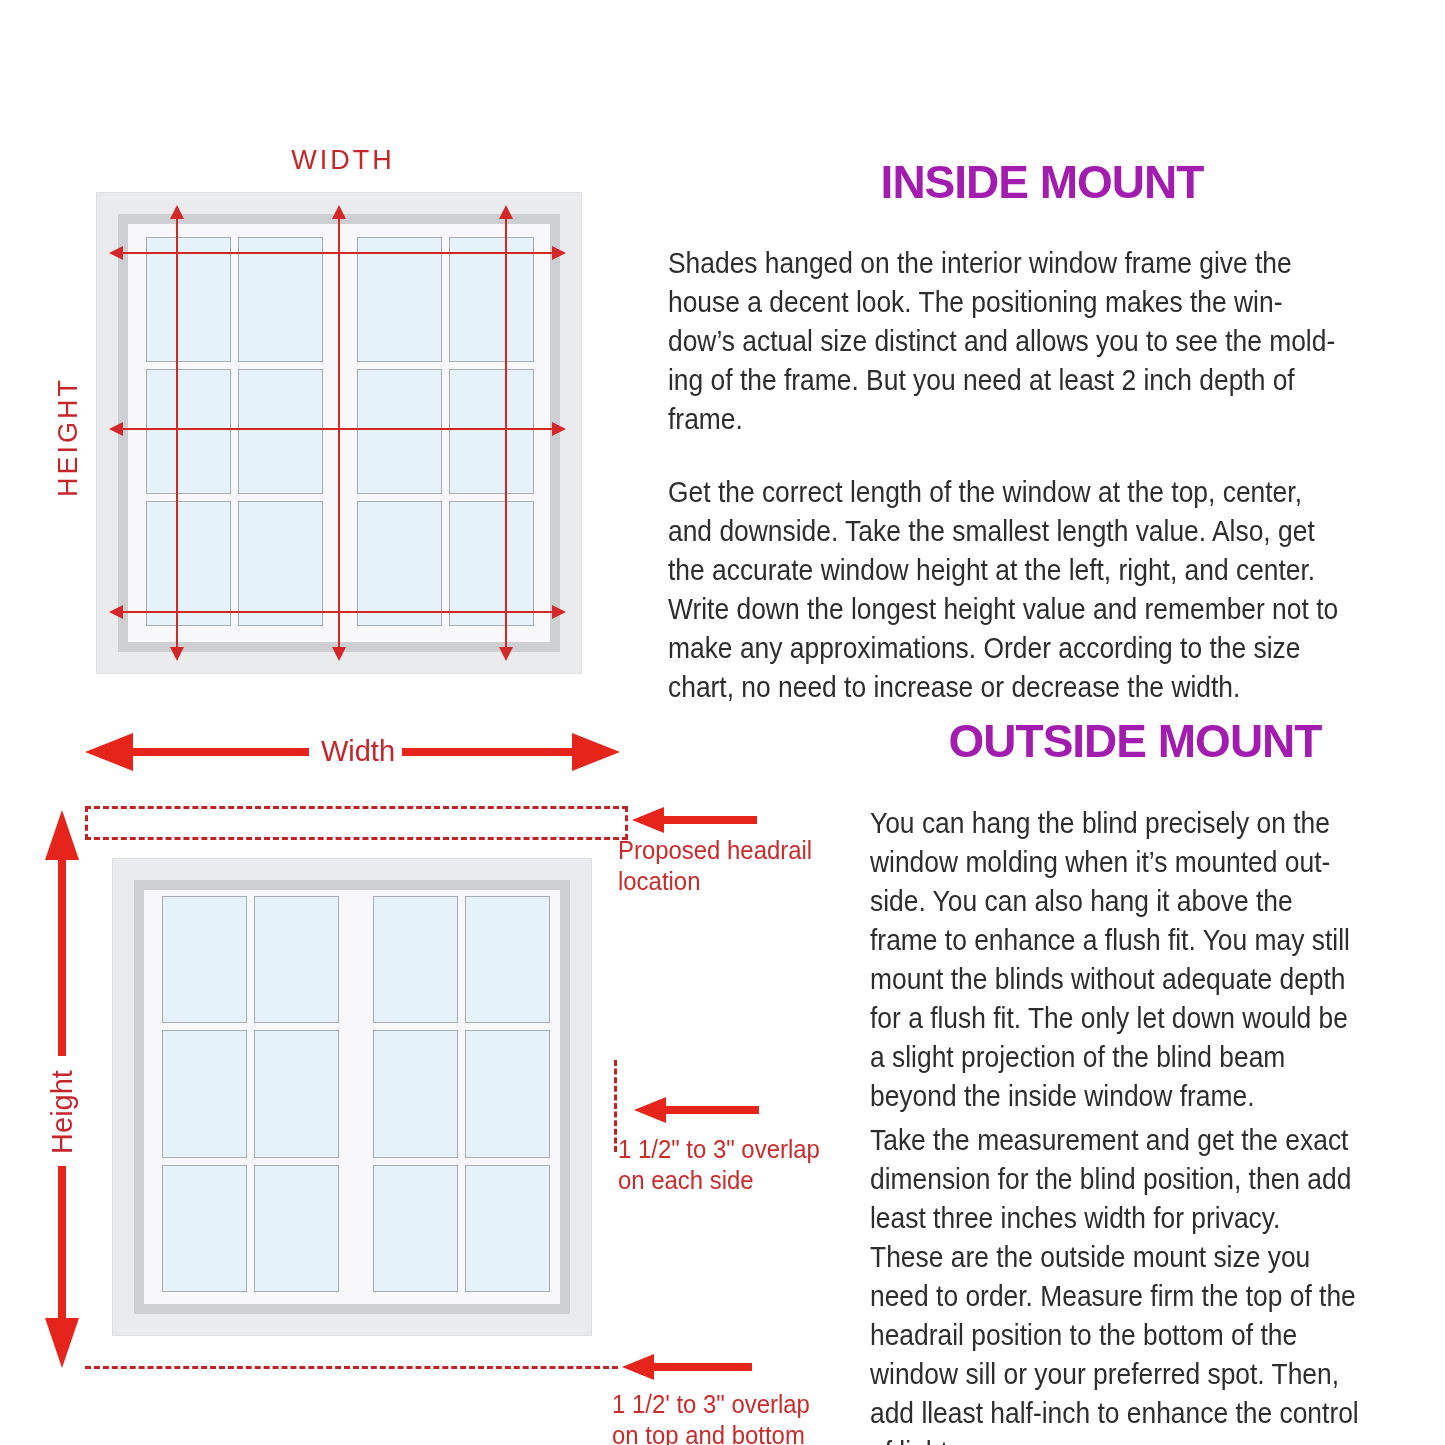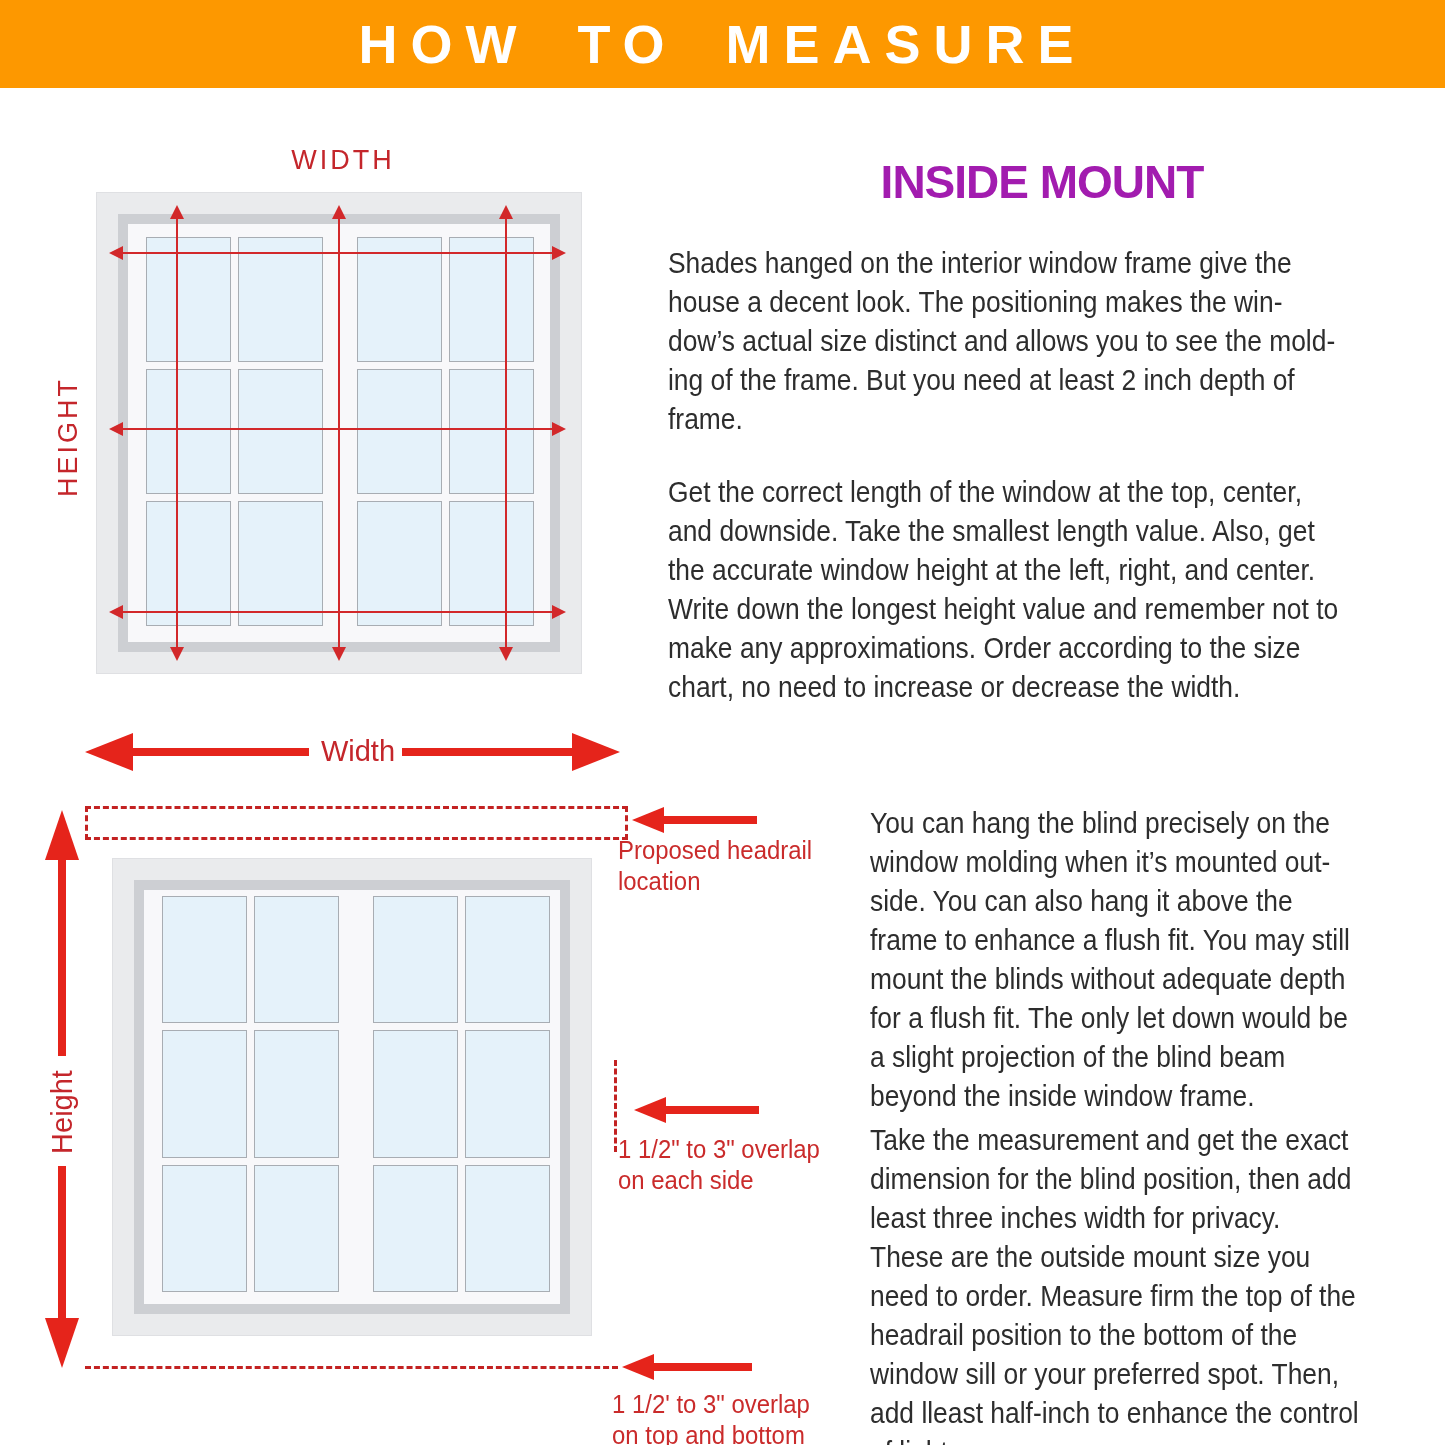--- a/index.html
+++ b/index.html
@@ -71,23 +71,20 @@
   
   .dash-rect{position:absolute;border:3px dashed #C32222;}
   .dash-hline{position:absolute;border-top:3px dashed #C32222;}
   .dash-vline{position:absolute;border-left:3px dashed #C32222;}
 </style>
 </head>
 <body>
 
 <div class="canvas">
 
-  <header class="banner">
-    <h1>HOW TO MEASURE</h1>
-  </header>
 
   <div class="red-cap-label" style="left:263px;top:145px;width:160px;">WIDTH</div>
 
   <div class="red-cap-label rot" style="left:-12px;top:422px;width:160px;height:30px;">HEIGHT</div>
 
   <div class="window" style="left:96px;top:192px;width:486px;height:482px;">
     <div class="bevel"></div>
     <div class="sashbg"></div>
     <div class="panes" style="left:50px;top:45px;right:48px;bottom:48px;">
       <div class="sash">
@@ -123,20 +120,21 @@
 dow’s actual size distinct and allows you to see the mold-
 ing of the frame. But you need at least 2 inch depth of
 frame.</div>
   <div class="body-text" style="left:668px;top:472px;">Get the correct length of the window at the top, center,
 and downside. Take the smallest length value. Also, get
 the accurate window height at the left, right, and center.
 Write down the longest height value and remember not to
 make any approximations. Order according to the size
 chart, no need to increase or decrease the width.</div>
 
+  <div class="section-heading" style="left:905px;top:714px;width:460px;">OUTSIDE MOUNT</div>
   <div class="body-text" style="left:870px;top:803px;">You can hang the blind precisely on the
 window molding when it’s mounted out-
 side. You can also hang it above the
 frame to enhance a flush fit. You may still
 mount the blinds without adequate depth
 for a flush fit. The only let down would be
 a slight projection of the blind beam
 beyond the inside window frame.</div>
   <div class="body-text" style="left:870px;top:1120px;">Take the measurement and get the exact
 dimension for the blind position, then add

